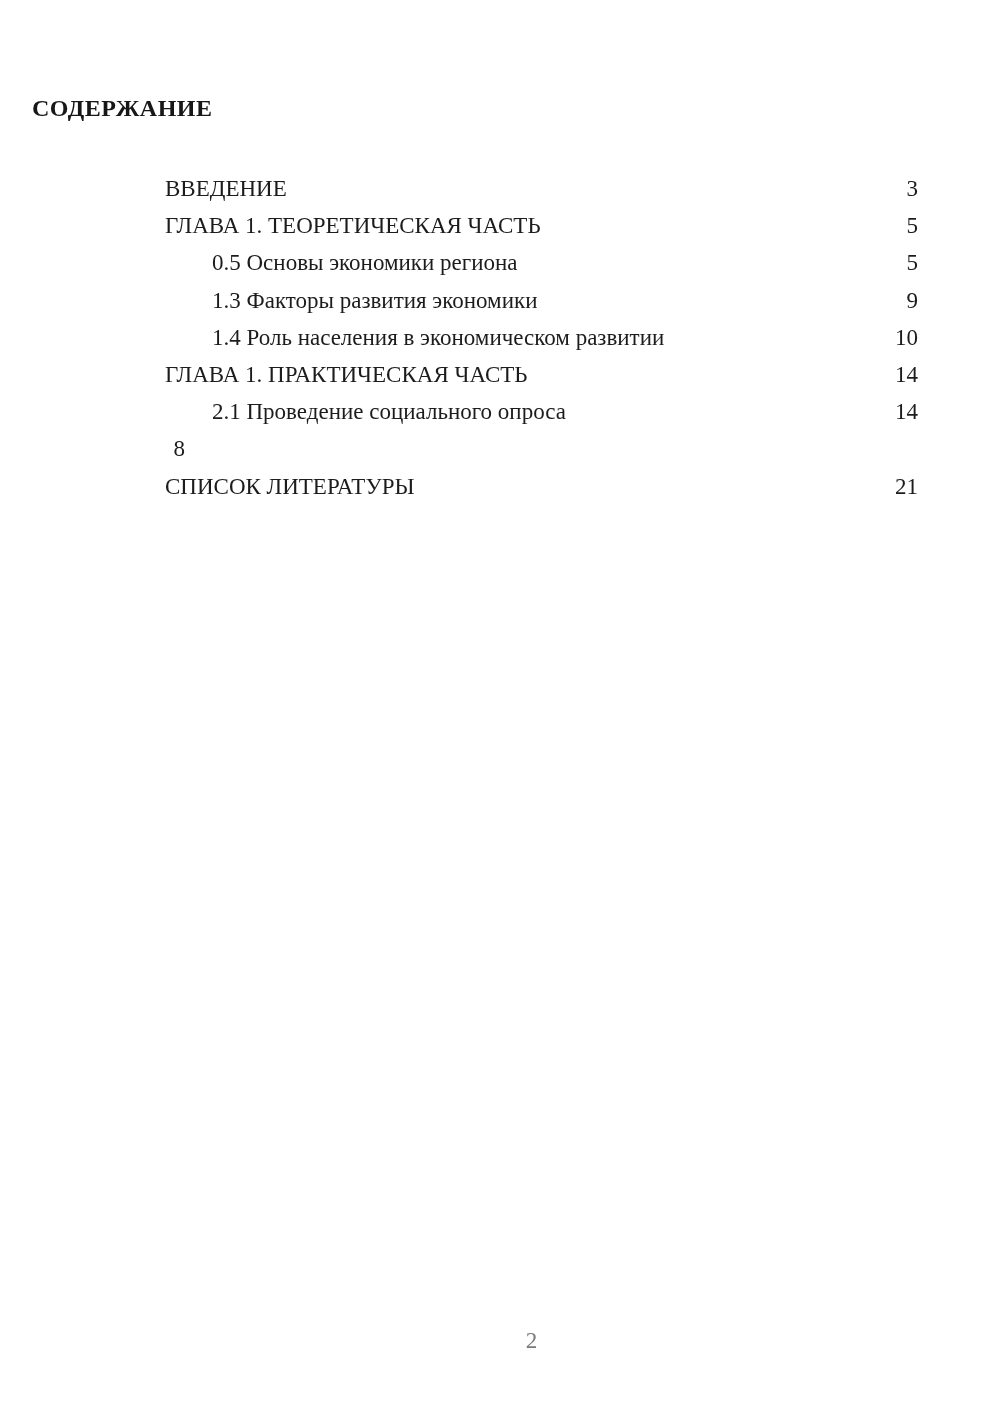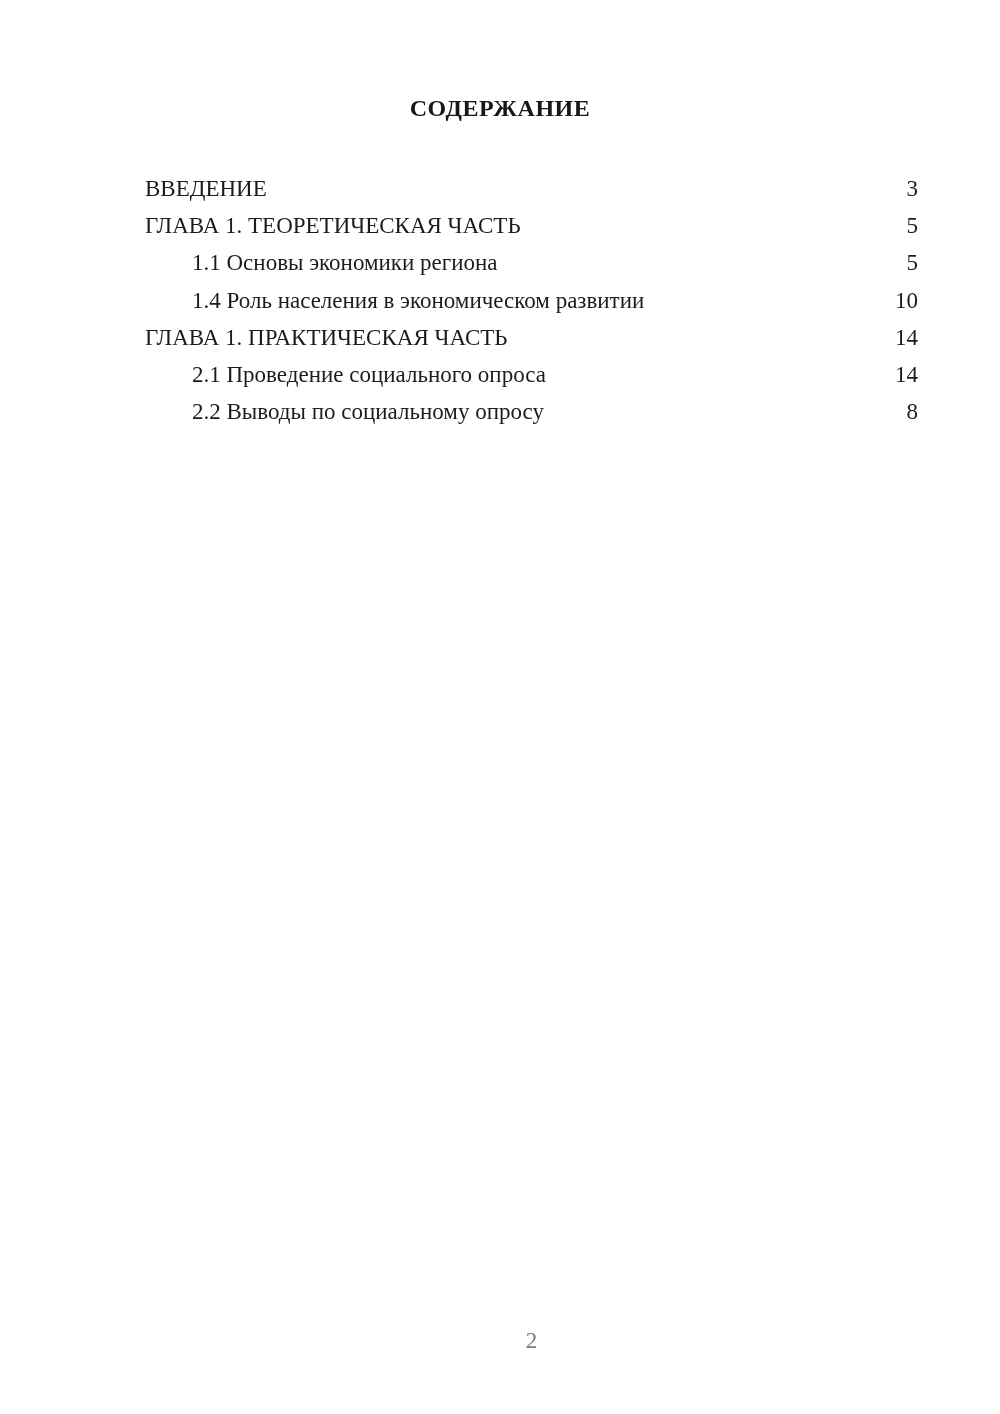--- a/index.html
+++ b/index.html
@@ -13,38 +13,40 @@
     height: 1414px;
     background: #ffffff;
     font-family: "Liberation Serif", "DejaVu Serif", serif;
     color: #1c1c1c;
     overflow: hidden;
     box-sizing: border-box;
   }
   .doc-title {
     margin: 0;
     padding-top: 95px;
-    text-align: center;
+    text-align: left;
     font-size: 24px;
     font-weight: bold;
     letter-spacing: 0.5px;
     color: #171717;
+    padding-left: 32px;
   }
   .toc {
     margin: 48px 82px 0 145px; 
   }
   .toc-row {
     display: flex;
     justify-content: space-between;
     align-items: baseline;
     line-height: 37.2px;
     font-size: 23px;
   }
   .toc-row .toc-label {
     white-space: nowrap;
+    margin-left: 20px;
   }
   .toc-row.sub .toc-label {
     padding-left: 47px;
   }
   .toc-row .toc-page {
     min-width: 40px;
     text-align: right;
   }
   .footer-pagenum {
     position: absolute;
@@ -66,36 +68,43 @@
   <div class="toc">
       <div class="toc-row">
       <span class="toc-label">ВВЕДЕНИЕ</span>
       <span class="toc-page">3</span>
     </div>
       <div class="toc-row">
       <span class="toc-label">ГЛАВА 1. ТЕОРЕТИЧЕСКАЯ ЧАСТЬ</span>
       <span class="toc-page">5</span>
     </div>
       <div class="toc-row sub">
-      <span class="toc-label">1.1 Основы экономики региона</span>
+      <span class="toc-label">0.5 Основы экономики региона</span>
       <span class="toc-page">5</span>
+    </div>
+      <div class="toc-row sub">
+      <span class="toc-label">1.3 Факторы развития экономики</span>
+      <span class="toc-page">9</span>
     </div>
       <div class="toc-row sub">
       <span class="toc-label">1.4 Роль населения в экономическом развитии</span>
       <span class="toc-page">10</span>
     </div>
       <div class="toc-row">
       <span class="toc-label">ГЛАВА 1. ПРАКТИЧЕСКАЯ ЧАСТЬ</span>
       <span class="toc-page">14</span>
     </div>
       <div class="toc-row sub">
       <span class="toc-label">2.1 Проведение социального опроса</span>
       <span class="toc-page">14</span>
     </div>
       <div class="toc-row sub">
-      <span class="toc-label">2.2 Выводы по социальному опросу</span>
       <span class="toc-page">8</span>
+    </div>
+      <div class="toc-row">
+      <span class="toc-label">СПИСОК ЛИТЕРАТУРЫ</span>
+      <span class="toc-page">21</span>
     </div>
     </div>
 
   <div class="footer-pagenum">2</div>
 
 </div>
 
 </body></html>

